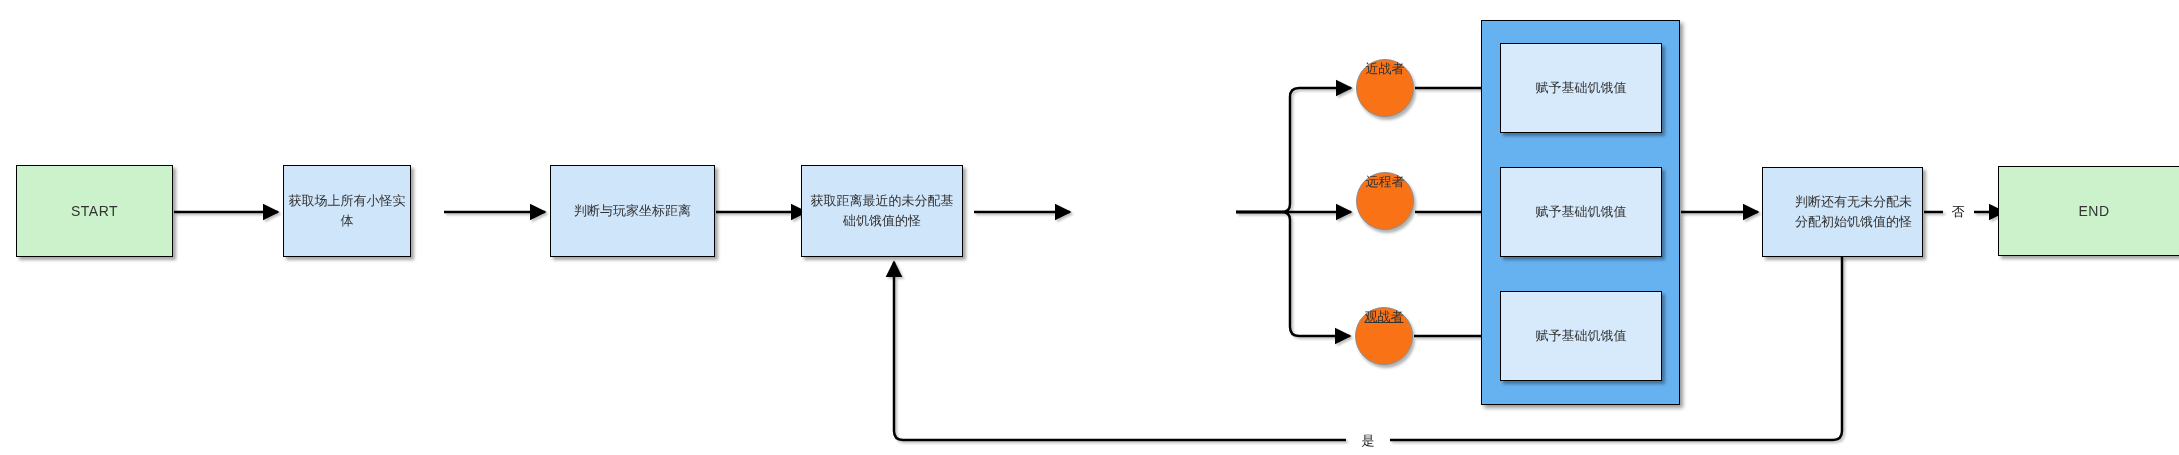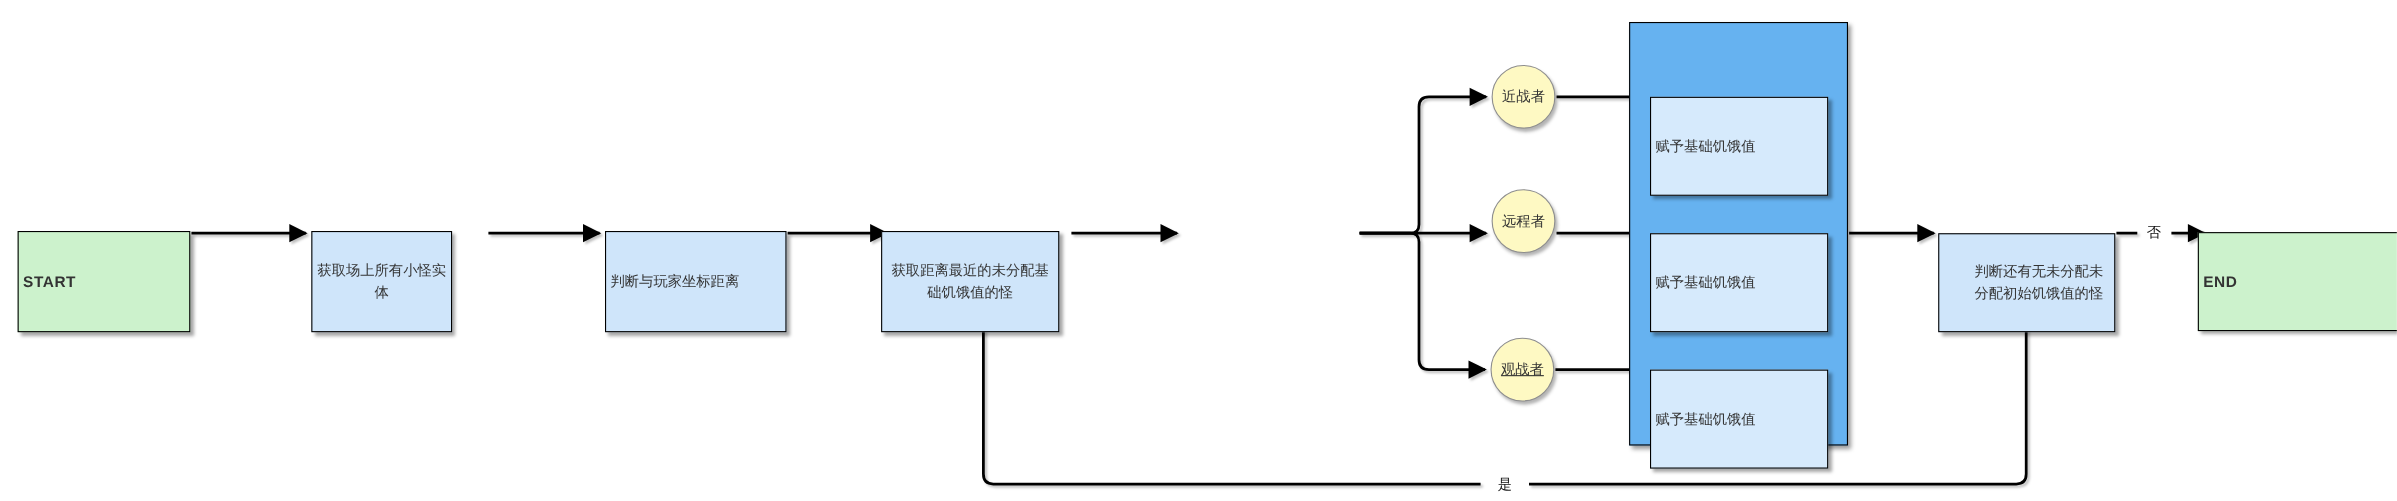--- a/index.html
+++ b/index.html
@@ -20,58 +20,57 @@
     left: 0; top: 0;
     width: 2179px;
     height: 455px;
     filter: drop-shadow(2px 2px 1px rgba(0,0,0,0.25));
   }
   .node {
     position: absolute;
     box-sizing: border-box;
     display: flex;
     align-items: center;
+    justify-content: center;
     text-align: center;
     color: #333333;
     font-size: 13px;
     line-height: 20px;
     border: 1.5px solid #000000;
     box-shadow: 3px 3px 3px rgba(0,0,0,0.35);
     padding: 2px 4px;
-    margin-top: 45px;
   }
   .terminal {
     background: #ccf2cc;
     font-size: 14px;
     letter-spacing: 0.5px;
-    font-weight: bold;
   }
   .process {
     background: #cfe5fa;
   }
   .container-box {
     position: absolute;
     box-sizing: border-box;
     background: #66b2f0;
     border: 1.5px solid #000000;
     box-shadow: 3px 3px 4px rgba(0,0,0,0.4);
   }
   .inner {
     background: #d6eafc;
   }
   .circle {
     position: absolute;
     box-sizing: border-box;
     width: 58px;
     height: 58px;
     border-radius: 50%;
-    background: #fef9c3;
+    background: #f97316;
     border: 1.5px solid #8e8e8e;
     display: flex;
-    align-items: center;
+    align-items: flex-start;
     justify-content: center;
     color: #333333;
     font-size: 13px;
     box-shadow: 2px 3px 3px rgba(0,0,0,0.3);
   }
   .edge-label {
     position: absolute;
     color: #111111;
     font-size: 13px;
     line-height: 13px;

